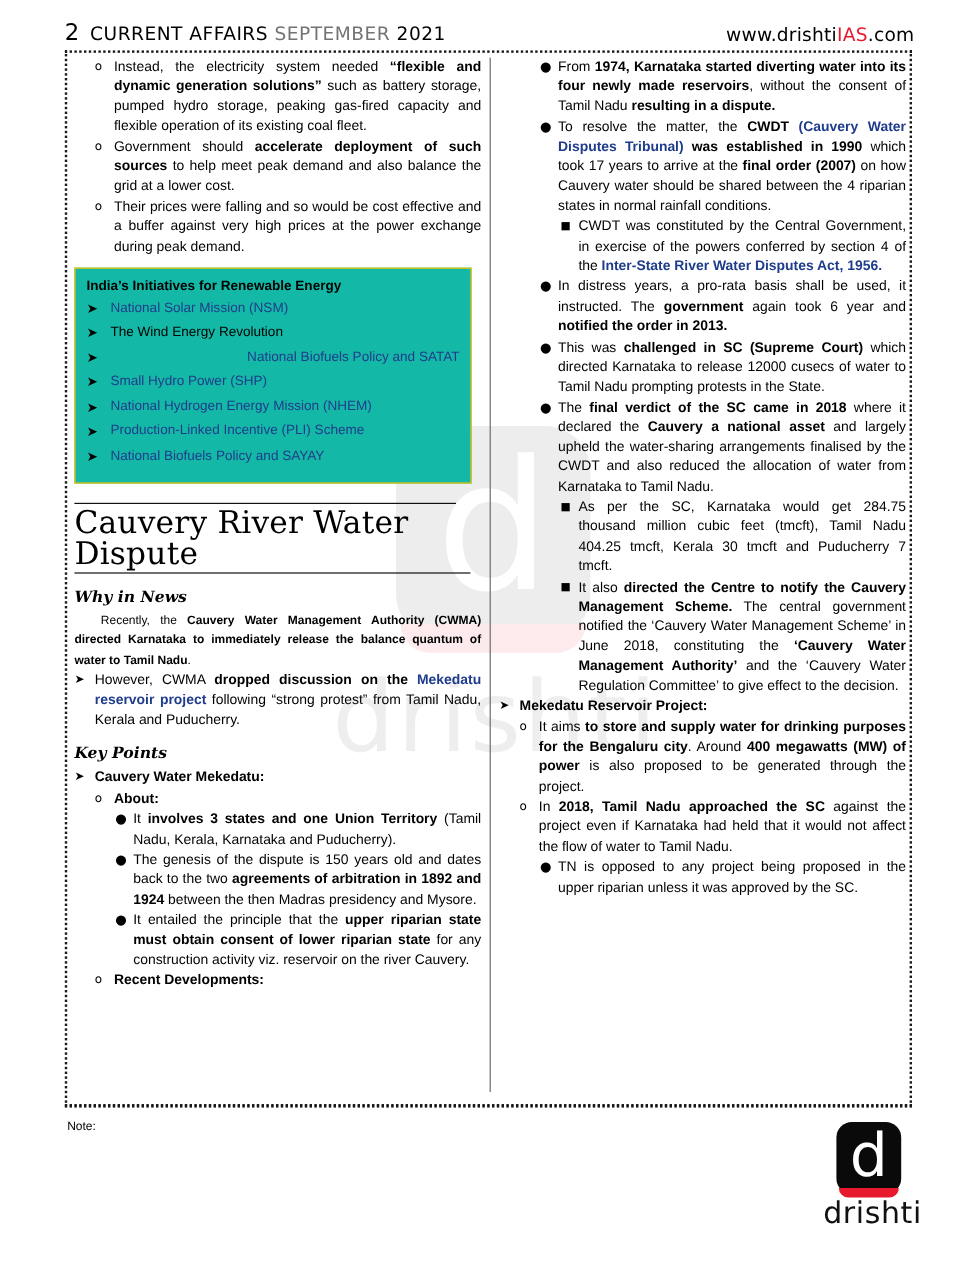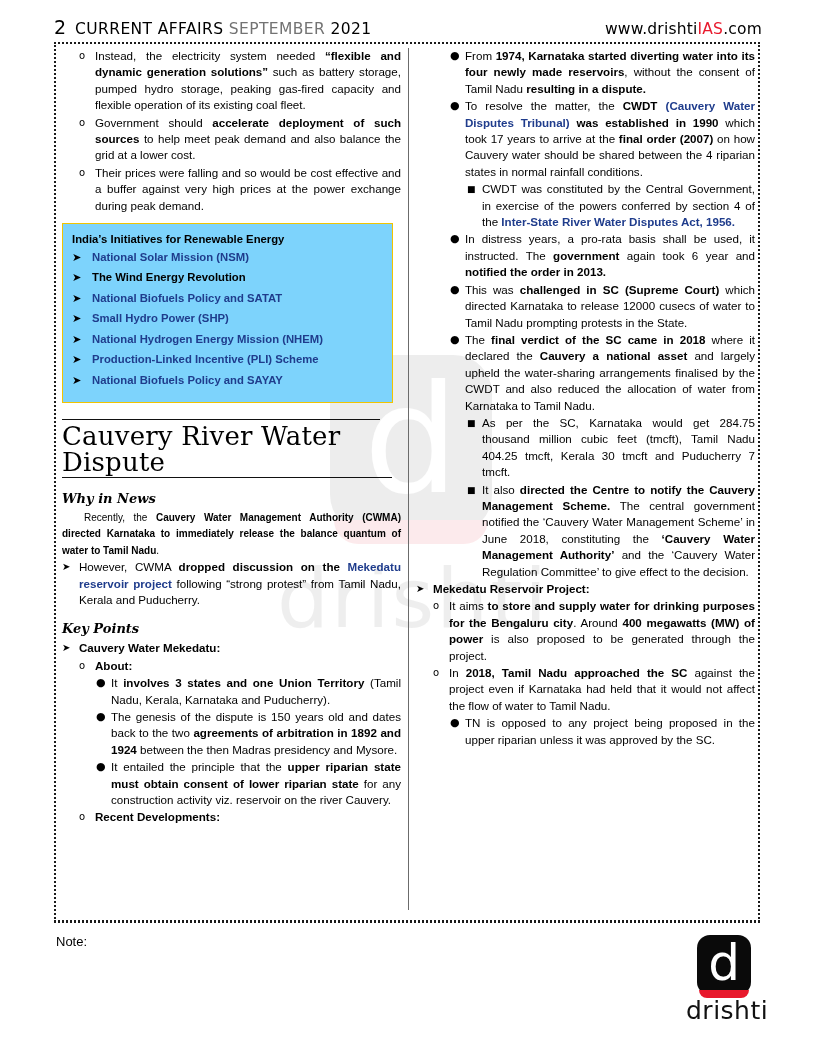--- a/index.html
+++ b/index.html
@@ -196,39 +196,39 @@
     line-height: 16.4px;
     text-align: justify;
     text-indent: 22px;
   }
 
   
   .infobox {
     position: relative;
     margin-top: 9px;
     border: 1.5px solid #f2c400;
-    background: #7dd3fc;
+    background: #14b8a6;
     padding: 7px 9px 9px 9px;
     box-sizing: border-box;
     width: 331px;
     z-index: 3;
   }
   .infobox-title {
     font-size: 11.3px;
     font-weight: 700;
     line-height: 16px;
     margin-bottom: 3px;
   }
   .infobox .li {
     font-size: 11.3px;
     line-height: 15px;
     margin-bottom: 4px;
   }
   .infobox .li .bullet { width: 20px; }
-  .infobox .txt { font-weight: 700; text-align: left; }
+  .infobox .txt { font-weight: 400; text-align: left; }
 
   
   .section-title-wrap {
     margin-top: 16px;
     margin-bottom: 4px;
     width: 330px;
   }
   .rule-top {
     border-top: 1.6px solid #111;
     width: 318px;
@@ -251,21 +251,21 @@
     margin-top: 13px;
     margin-bottom: 4px;
     font-family: "DejaVu Serif", serif;
   }
 
   
   .note {
     position: absolute;
     left: 56px;
     top: 934px;
-    font-size: 13px;
+    font-size: 10px;
   }
   .logo {
     position: absolute;
     left: 686px;
     top: 935px;
     width: 78px;
     height: 88px;
   }
   .logo-badge {
     position: absolute;
@@ -357,21 +357,21 @@
             <div class="li">
               <span class="bullet">➤</span>
               <span class="txt" style="color: rgb(31, 60, 140);">National Solar Mission (NSM)</span>
             </div>
             <div class="li">
               <span class="bullet">➤</span>
               <span class="txt">The Wind Energy Revolution</span>
             </div>
             <div class="li">
               <span class="bullet">➤</span>
-              <span class="txt" style="color: rgb(31, 60, 140);">National Biofuels Policy and SATAT</span>
+              <span class="txt" style="color: rgb(31, 60, 140); text-align: right;">National Biofuels Policy and SATAT</span>
             </div>
             <div class="li">
               <span class="bullet">➤</span>
               <span class="txt" style="color: rgb(31, 60, 140);">Small Hydro Power (SHP)</span>
             </div>
             <div class="li">
               <span class="bullet">➤</span>
               <span class="txt" style="color: rgb(31, 60, 140);">National Hydrogen Energy Mission (NHEM)</span>
             </div>
             <div class="li">

